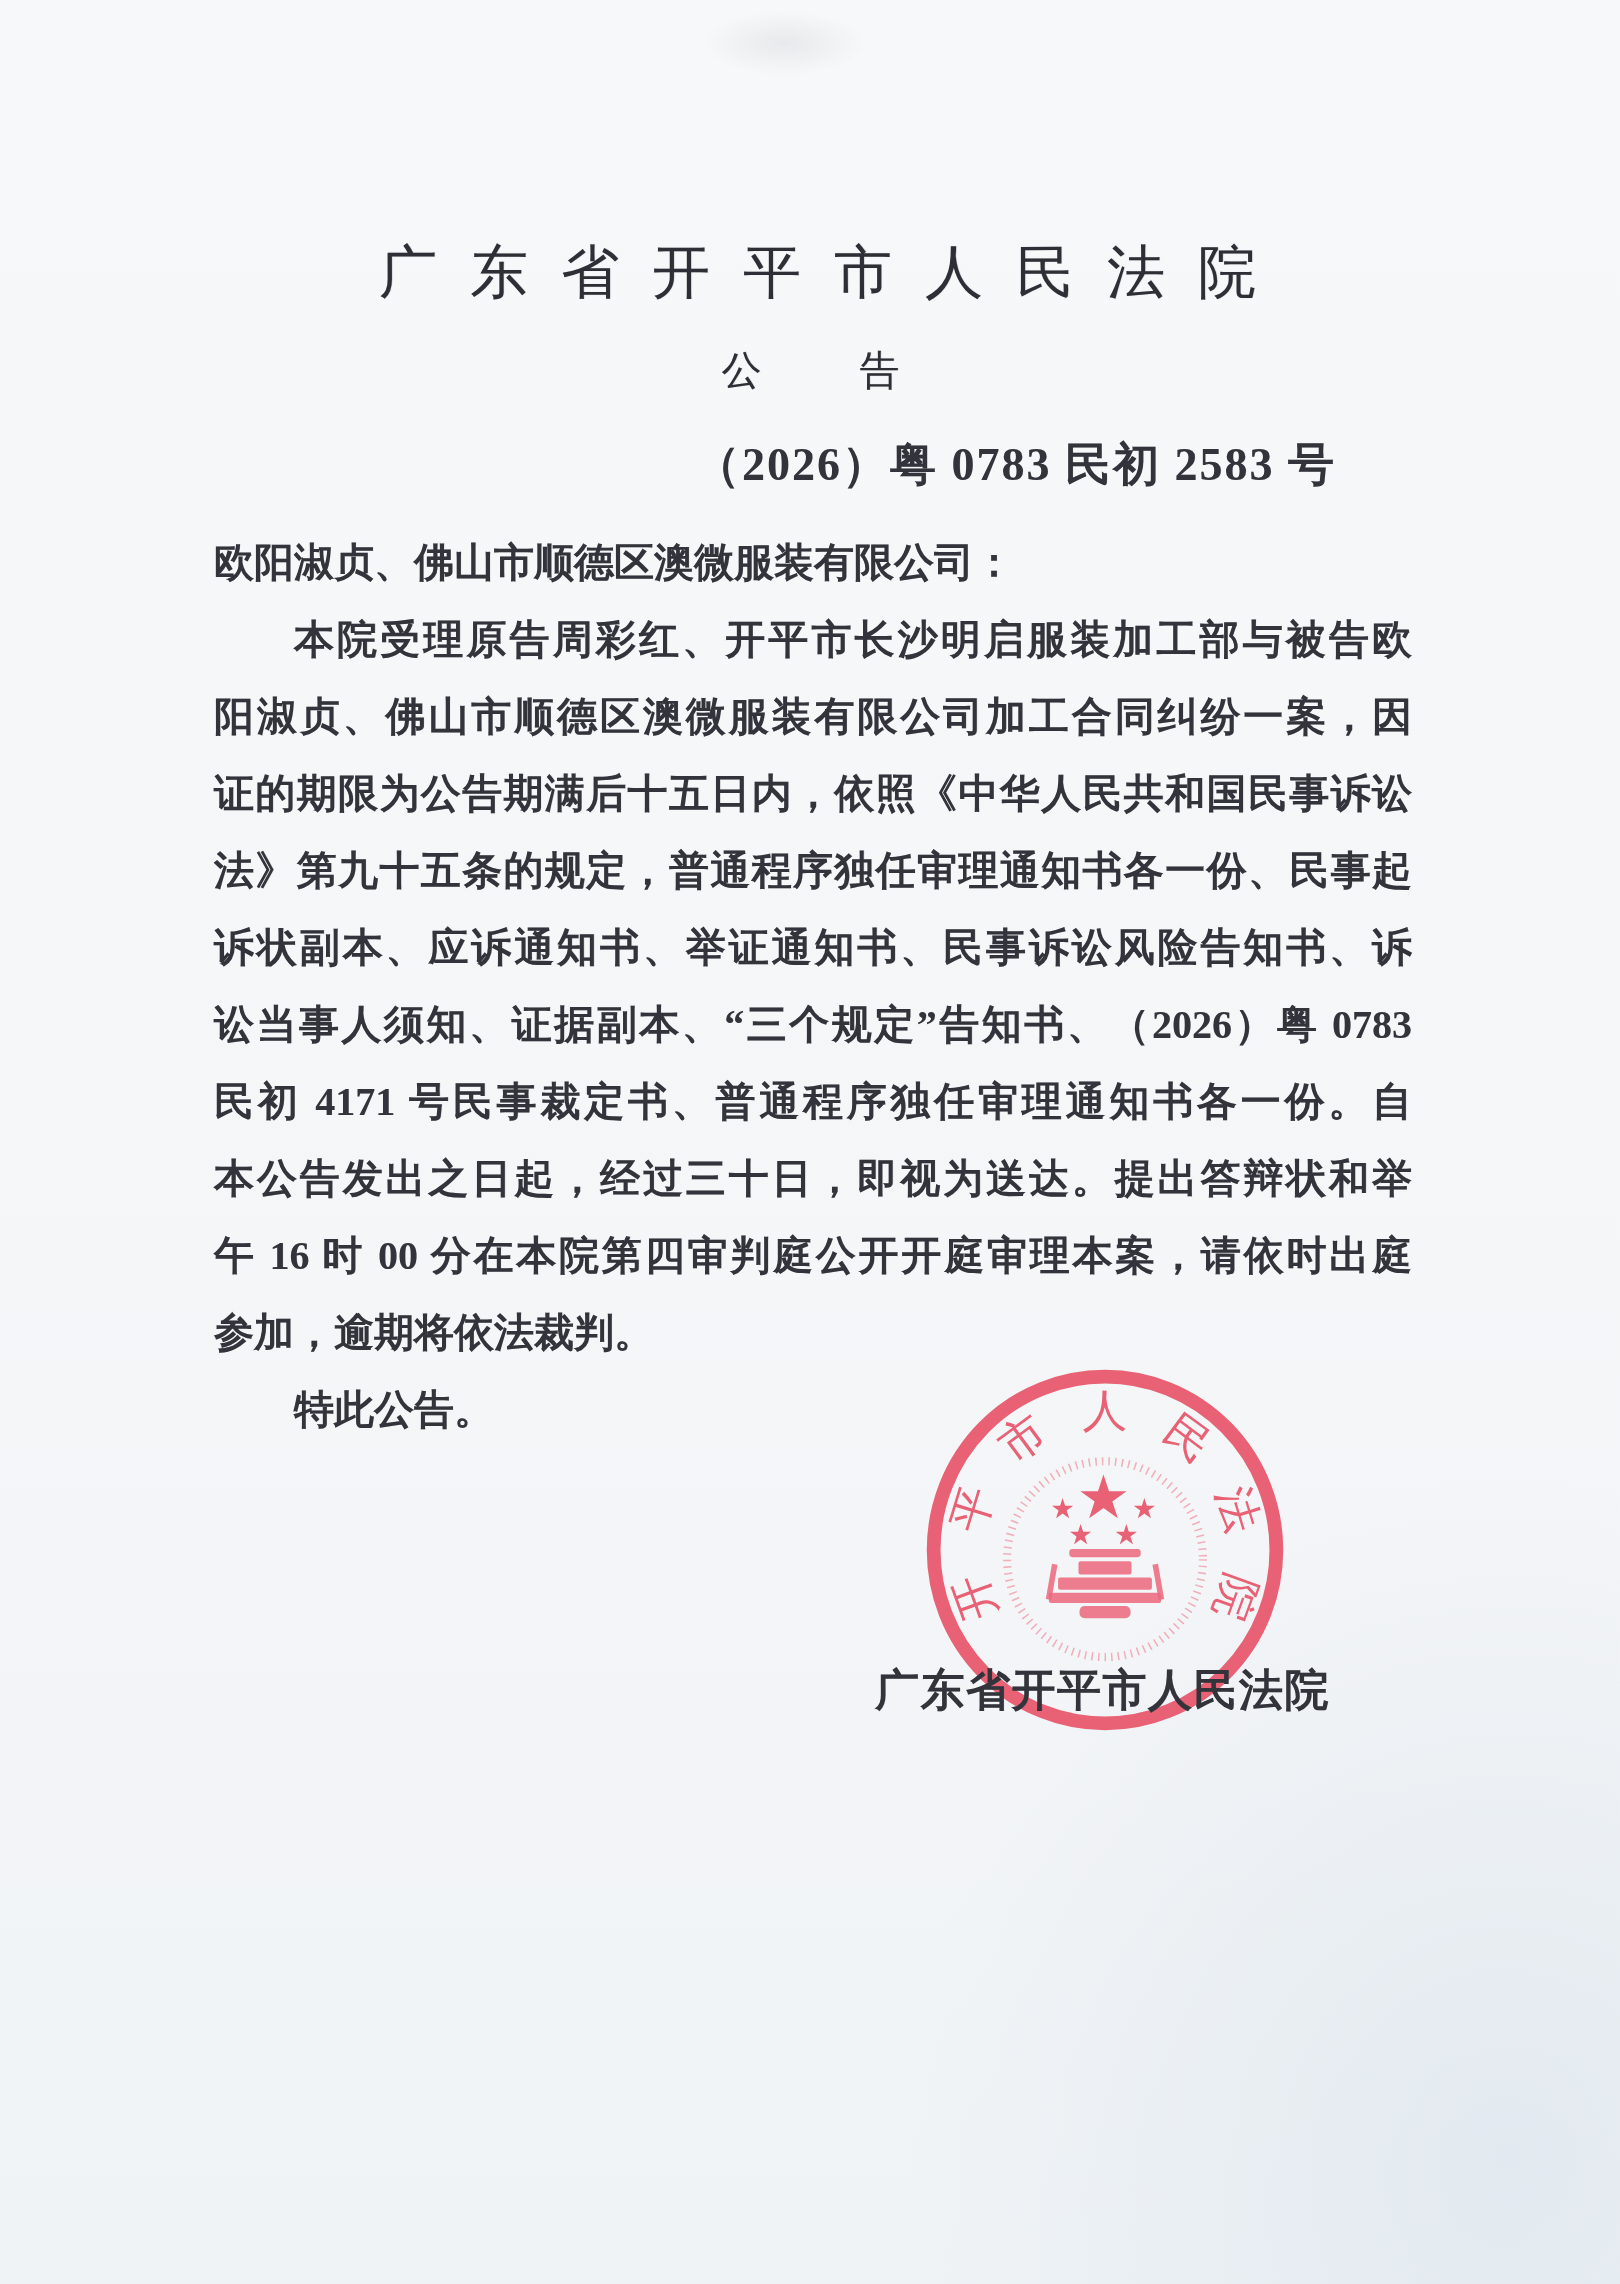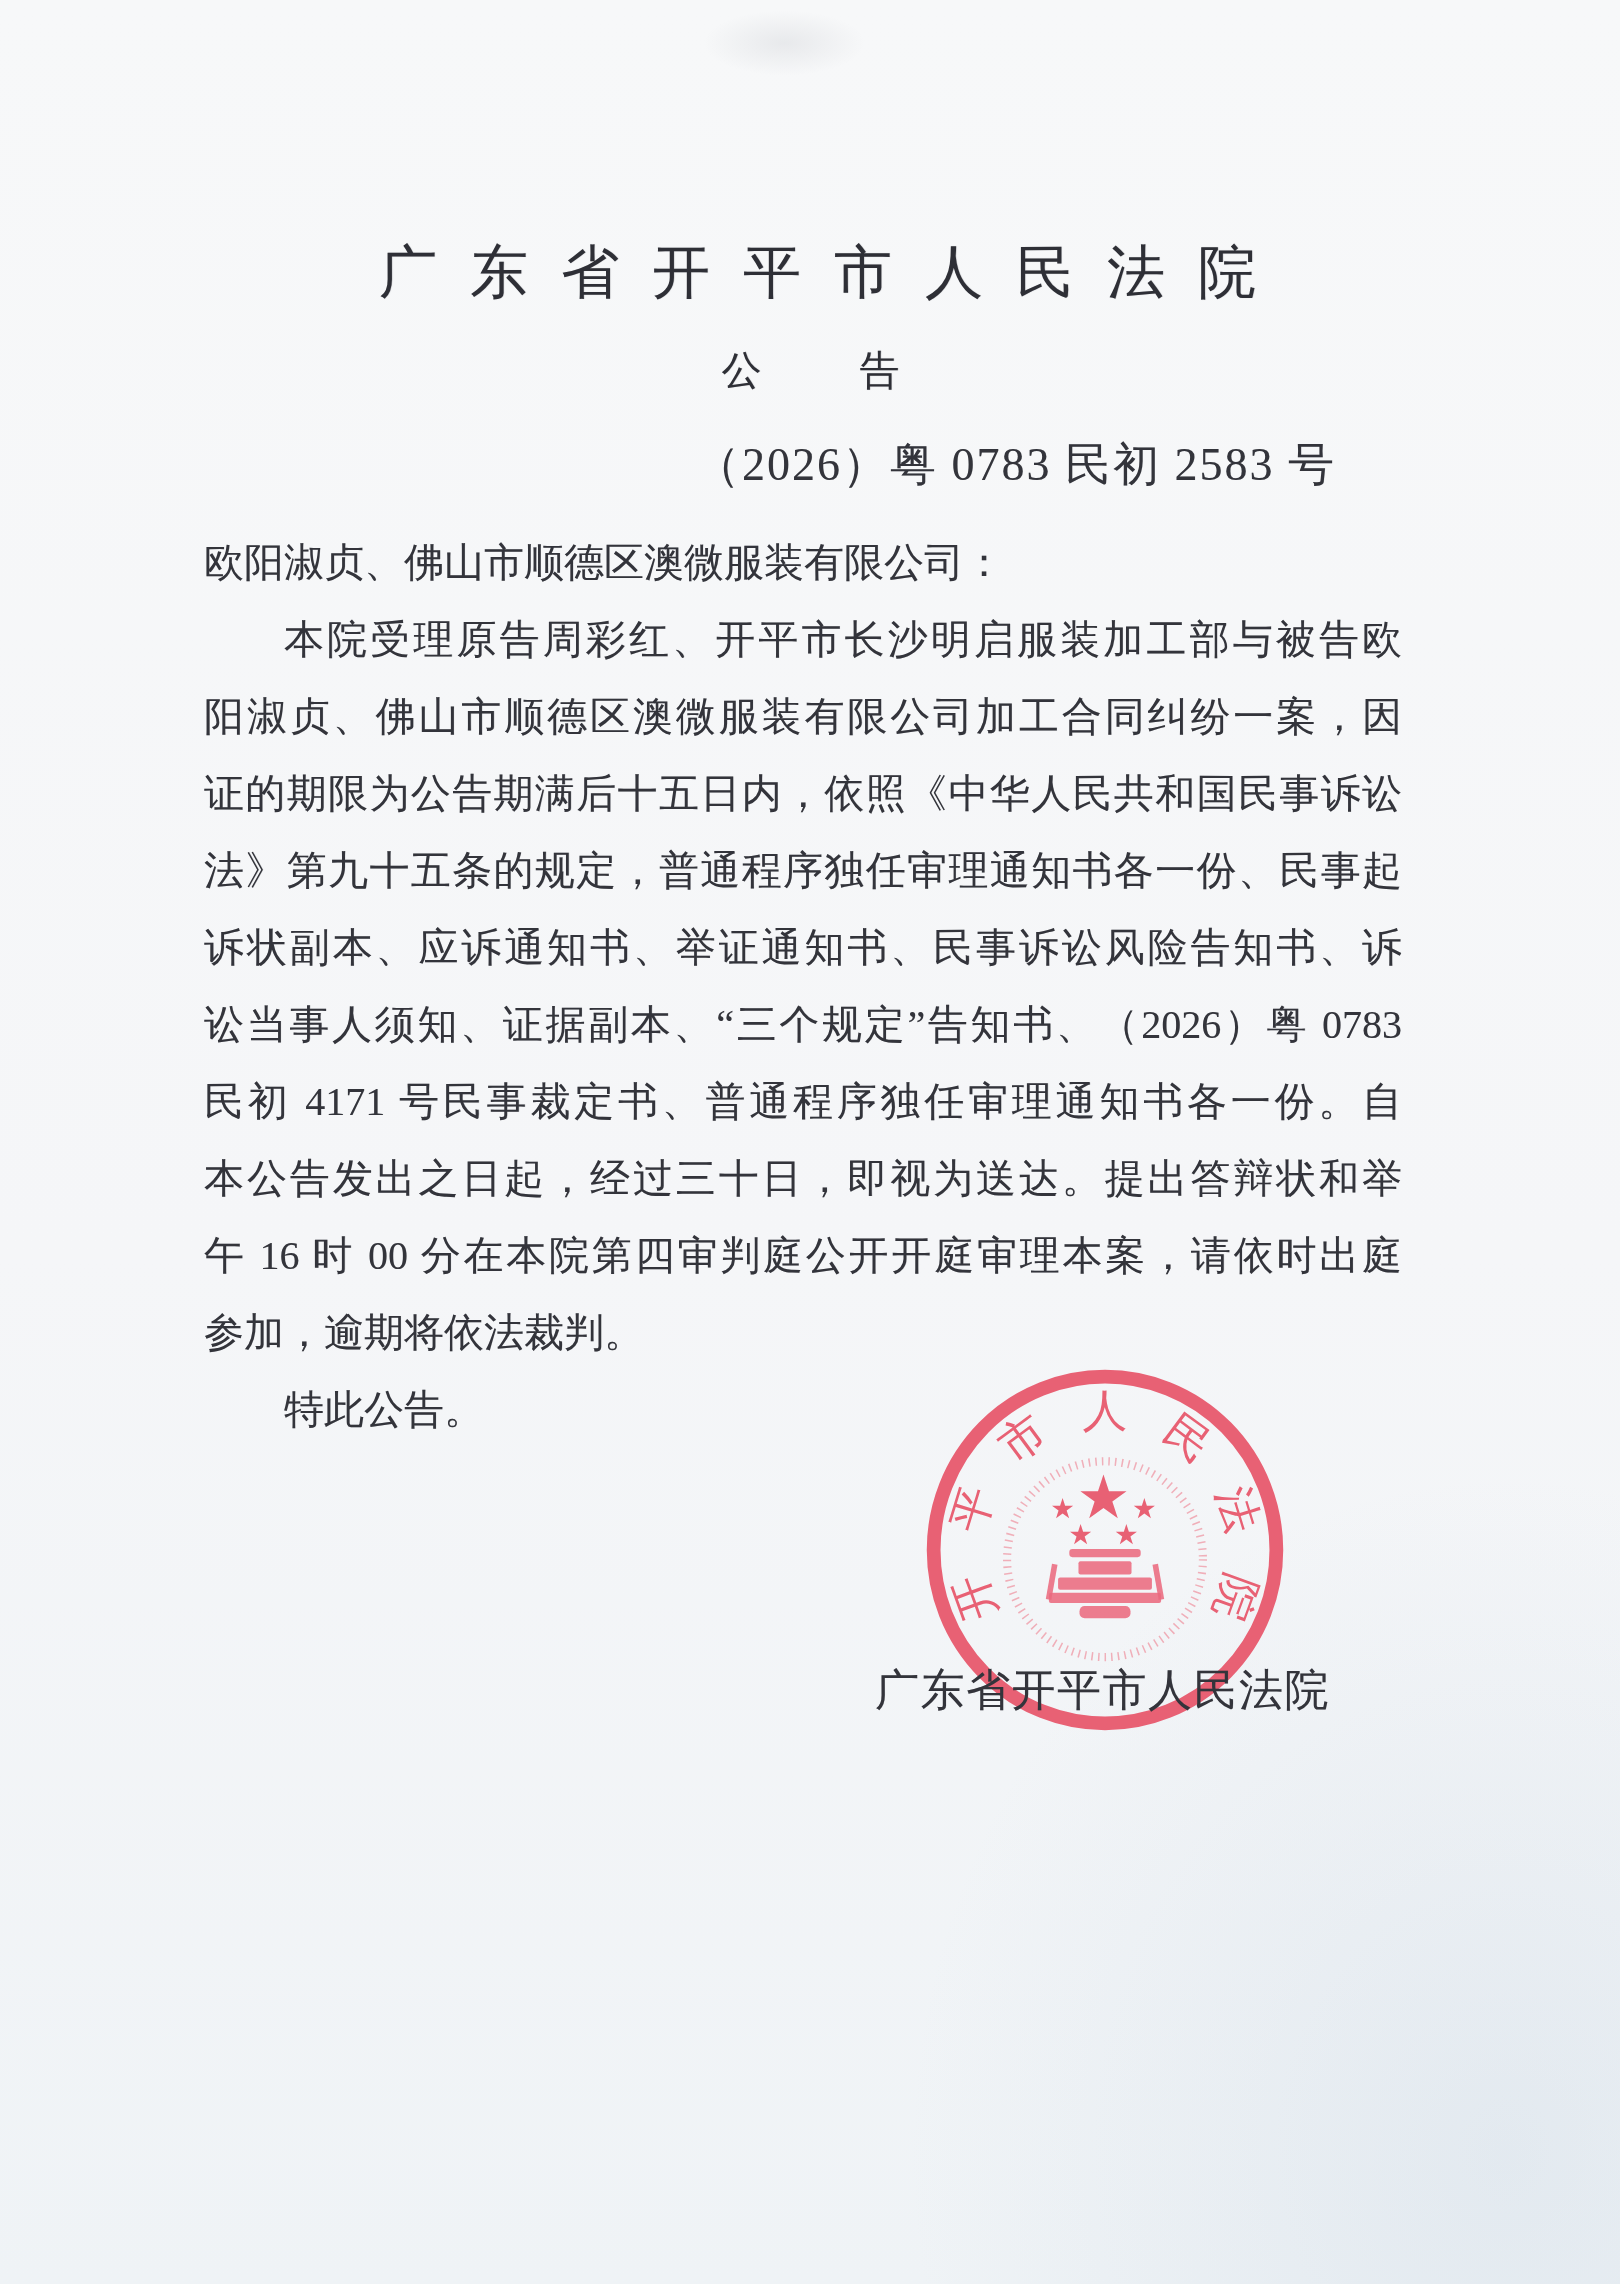--- a/index.html
+++ b/index.html
@@ -16,21 +16,21 @@
   
   .smudge-top {
     position: absolute; left: 703px; top: 10.2px; width: 163px; height: 66px;
     background: radial-gradient(ellipse, rgba(120,125,138,0.12), transparent 70%);
   }
   .wash-bottom {
     position: absolute; right: 0; bottom: 0; width: 765px; height: 867px;
     background: radial-gradient(ellipse at 85% 85%, rgba(180,198,216,0.22), transparent 65%);
   }
 
-  .ink { color: #33343b; text-shadow: 0.3px 0.3px 0.6px rgba(52,53,62,0.28); }
+  .ink { color: #33343b; text-shadow: 0.3px 0.3px 0.6px rgba(52,53,62,0.28); font-weight: bold; }
 
   .court-name {
     position: absolute; top: 232px; left: 7px; width: 100%;
     display: flex; justify-content: center;
   }
   .court-name span {
     font-size: 58px; line-height: 82px;
     letter-spacing: 33px; margin-right: -33px;
     color: #2e2f36; text-shadow: 0.4px 0.4px 0.7px rgba(46,47,56,0.3);
     white-space: nowrap;
@@ -47,21 +47,21 @@
     white-space: nowrap;
   }
 
   .case-number {
     position: absolute; top: 437px; right: 285px;
     font-size: 46px; line-height: 56px; letter-spacing: 2px;
     white-space: nowrap;
   }
 
   .body-text {
-    position: absolute; left: 204px; top: 524px; width: 1198px;
+    position: absolute; left: 214px; top: 524px; width: 1198px;
     font-size: 40px; line-height: 77px;
   }
   .line { min-height: 77px; white-space: nowrap; }
   .line.just {
     white-space: normal;
     text-align: justify;
     text-align-last: justify;
     -moz-text-align-last: justify;
   }
   .line.indent { padding-left: 80px; }

